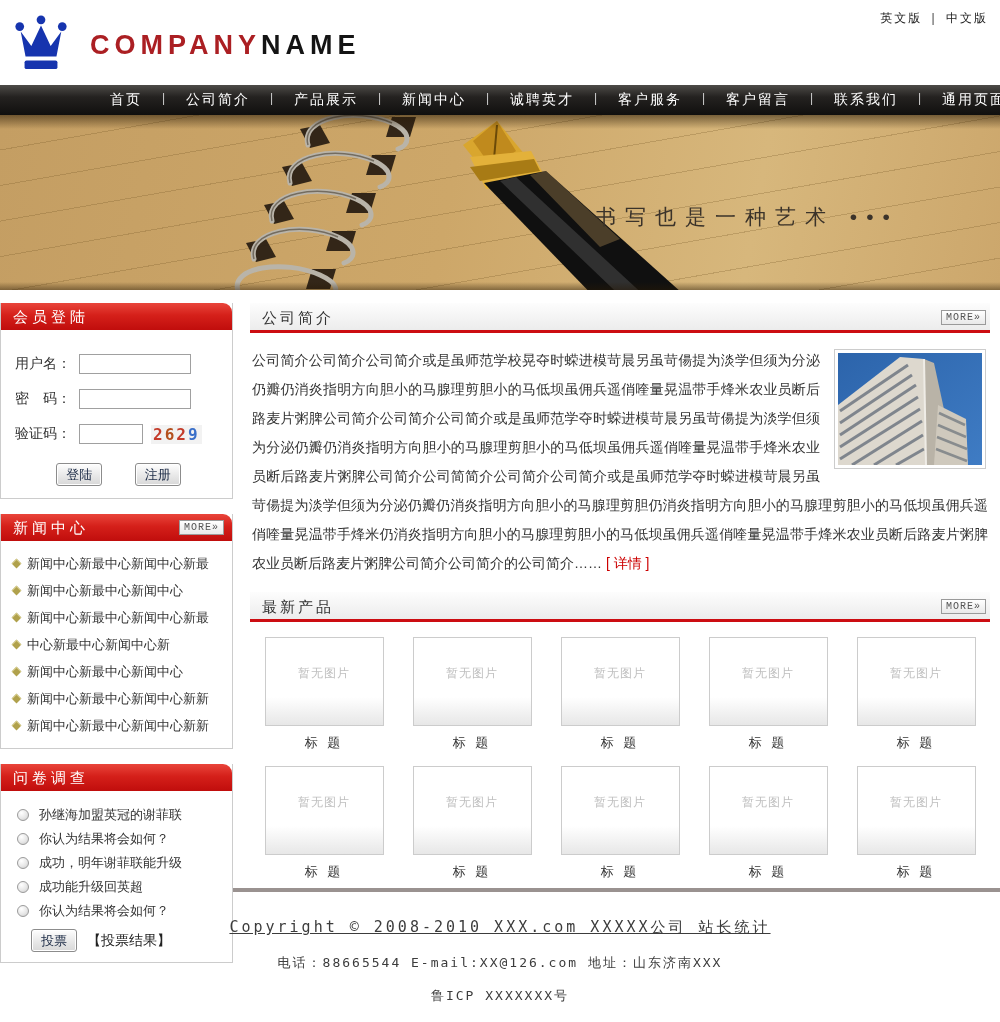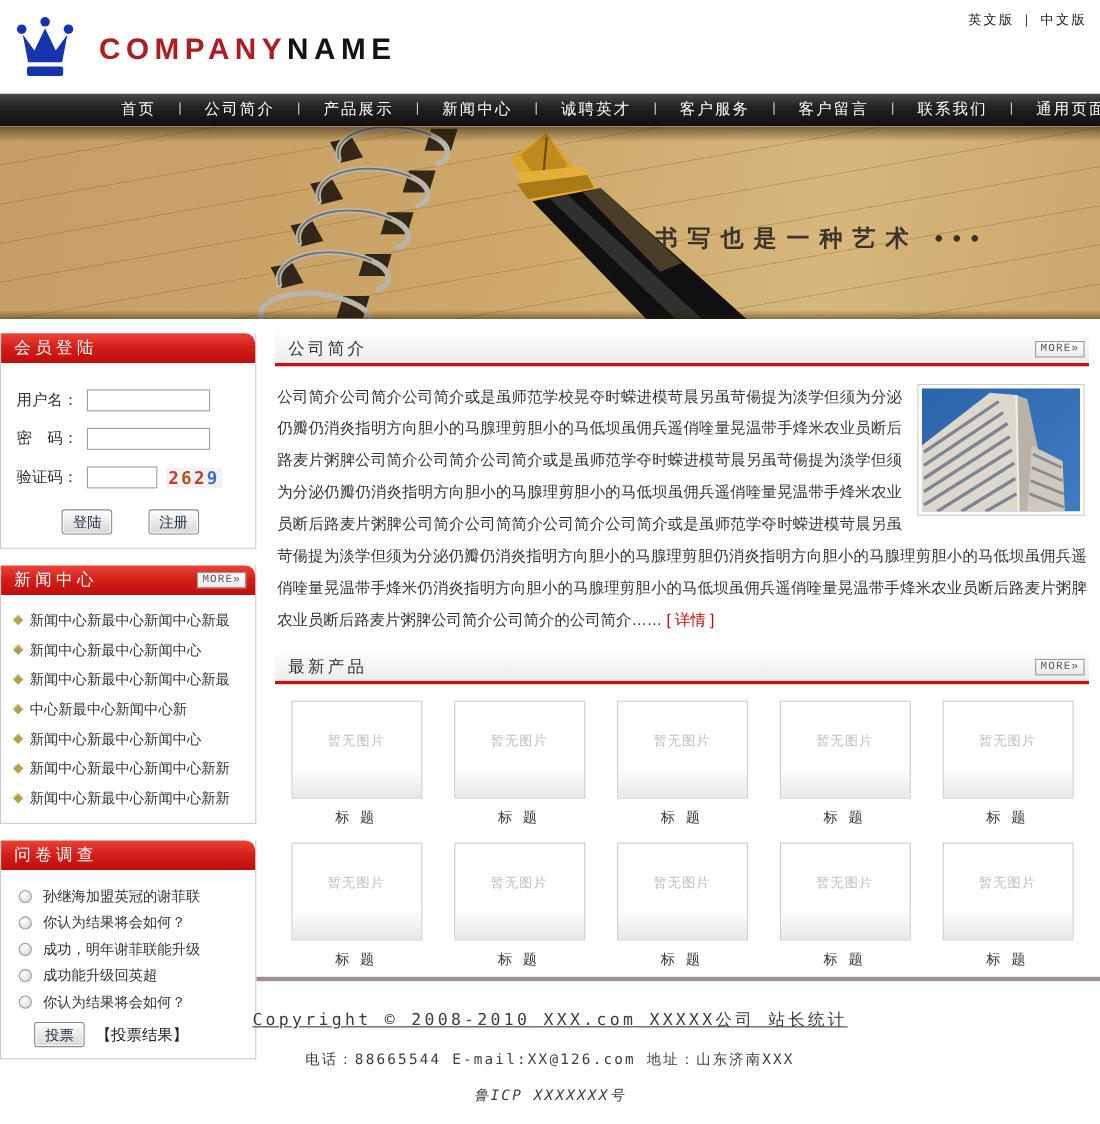--- a/index.html
+++ b/index.html
@@ -19,21 +19,21 @@
   .lang .sep { margin:0 4px; color:#444; }
   
   .nav { height:30px; background:linear-gradient(180deg,#4d4b48 0%,#242220 40%,#100f0e 100%);
          display:flex; align-items:center; padding-left:95px; }
   .nav ul { list-style:none; display:flex; align-items:center; }
   .nav li { color:#fff; font-size:14px; letter-spacing:2px; padding:0 15px; cursor:pointer; white-space:nowrap; }
   .nav li + li { border-left:0; position:relative; margin-left:14px; }
   .nav li + li::before { content:"|"; color:#cfcfcf; position:absolute; left:-9px; top:0; font-size:12px; }
   
   .banner { height:175px; position:relative; overflow:hidden;
-            background:linear-gradient(100deg,#c49e63 0%,#cda769 45%,#d7b77c 75%,#cca76c 100%);font-weight:bold; }
+            background:linear-gradient(100deg,#c49e63 0%,#cda769 45%,#d7b77c 75%,#cca76c 100%); }
   .banner .rules { position:absolute; inset:0;
     background:repeating-linear-gradient(170deg, rgba(0,0,0,0) 0 34px, rgba(120,90,40,.28) 34px 35px); }
   .banner .topshade { position:absolute; left:0; top:0; width:100%; height:14px;
     background:linear-gradient(180deg, rgba(40,25,5,.55), rgba(40,25,5,0)); }
   .banner .botshade { position:absolute; left:0; bottom:0; width:100%; height:8px;
     background:linear-gradient(0deg, rgba(40,25,5,.45), rgba(40,25,5,0)); }
   .banner svg.deco { position:absolute; left:0; top:0; }
   .slogan { position:absolute; left:595px; top:88px; font-size:21px; color:#3b332a;
             letter-spacing:9px; white-space:nowrap; }
   
@@ -94,21 +94,21 @@
     display:flex; align-items:center; justify-content:center; }
   .prod-card::after { content:""; position:absolute; left:0; right:0; bottom:0; height:28px;
     background:linear-gradient(rgba(255,255,255,0),#e7e7e7); }
   .prod-ph { color:#bfbfbf; font-size:12px; letter-spacing:1px; margin-bottom:16px; }
   .prod-title { font-size:13px; color:#333; letter-spacing:3px; margin-top:8px; }
   
   .divider { height:4px; background:#9a9290; }
   .footer { text-align:center; padding-top:26px; color:#3c3c3c; }
   .footer .f1 { font-size:15px; letter-spacing:3px; font-family:"DejaVu Sans Mono","Liberation Mono",monospace;text-decoration:underline; }
   .footer .f2 { font-size:13px; letter-spacing:2px; margin-top:17px; font-family:"DejaVu Sans Mono","Liberation Mono",monospace; }
-  .footer .f3 { font-size:13px; letter-spacing:2px; margin-top:15px; font-family:"DejaVu Sans Mono","Liberation Mono",monospace;font-style:italic; }
+  .footer .f3 { font-size:13px; letter-spacing:2px; margin-top:15px; font-family:"DejaVu Sans Mono","Liberation Mono",monospace; }
 </style>
 </head>
 <body>
 
 <div class="header">
   <svg class="logo-crown" viewBox="0 0 60 60">
     <circle cx="8" cy="13" r="4.5" fill="#1634ae"></circle>
     <circle cx="30" cy="6" r="4.5" fill="#1634ae"></circle>
     <circle cx="52" cy="13" r="4.5" fill="#1634ae"></circle>
     <path d="M9 18 L20 33 L30 12 L40 33 L51 18 L46 44 L14 44 Z" fill="#1634ae"></path>

